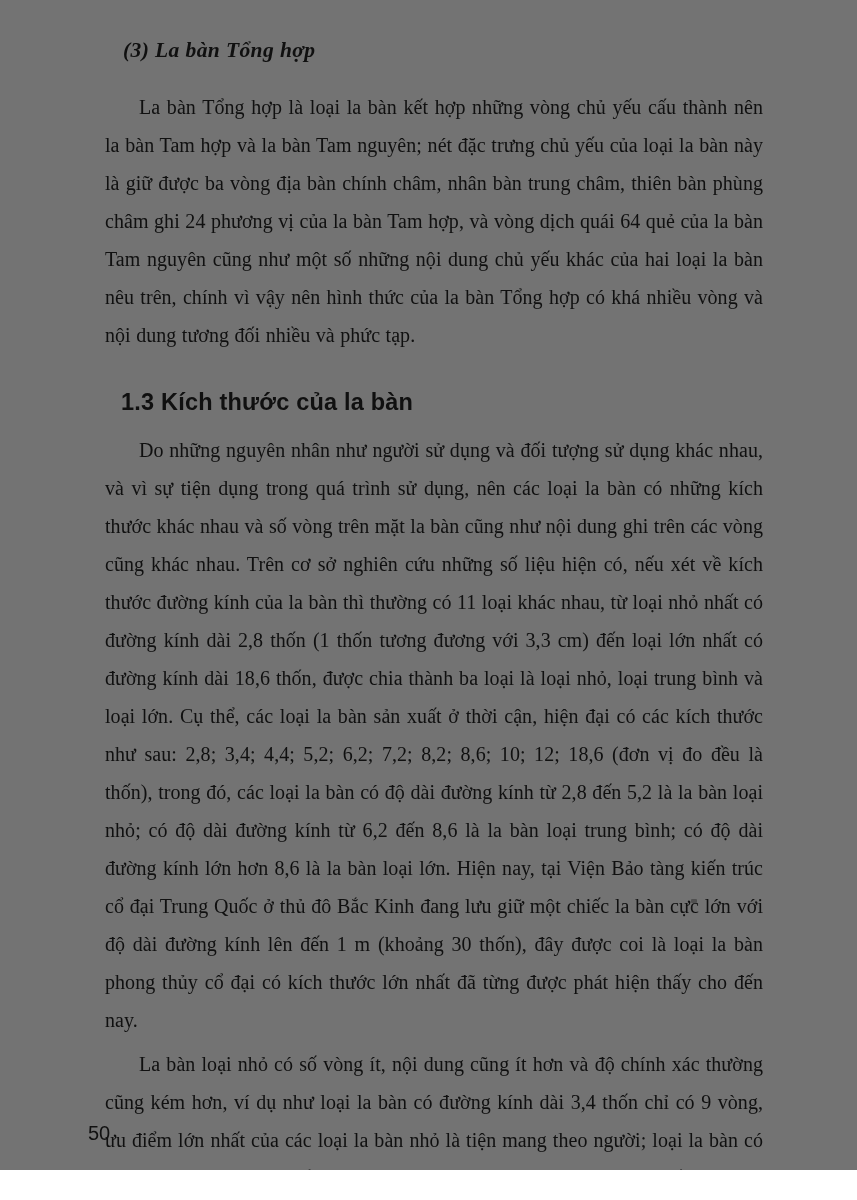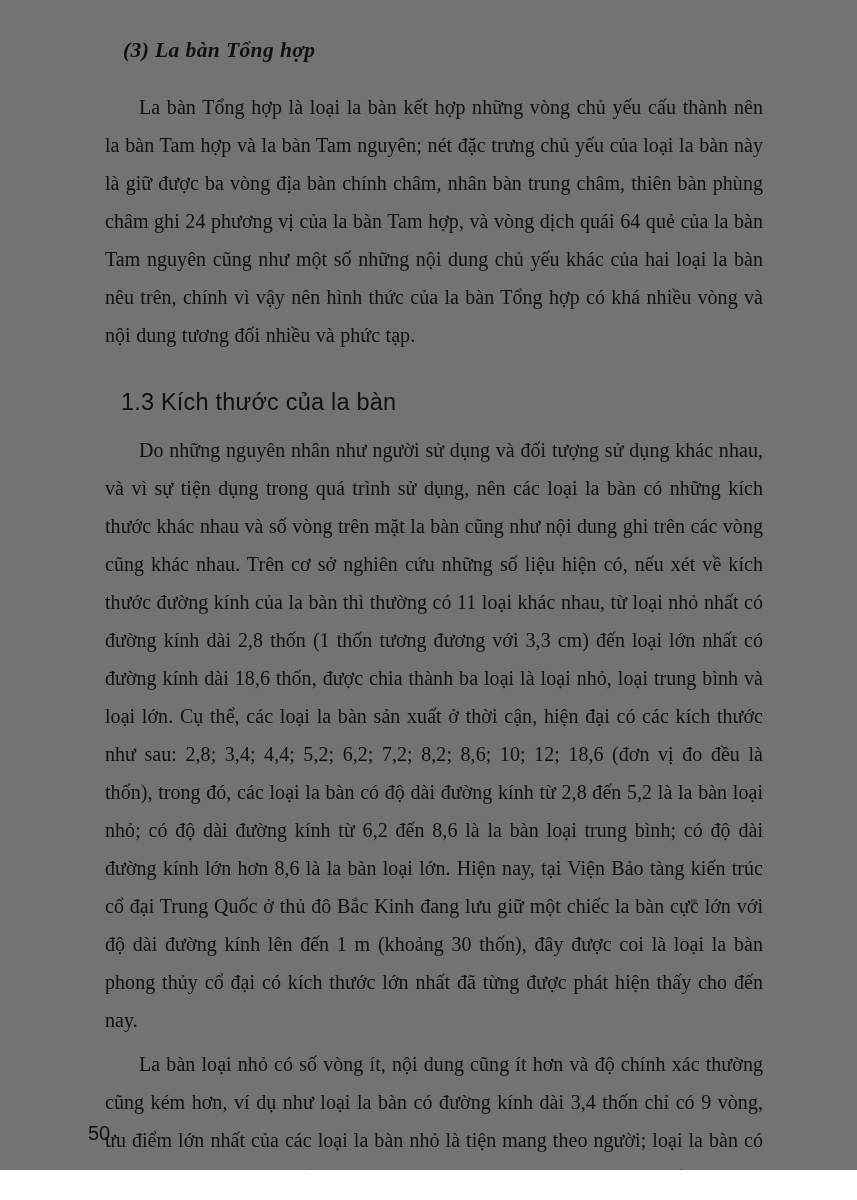--- a/index.html
+++ b/index.html
@@ -27,21 +27,21 @@
     font-weight: bold;
     font-style: italic;
     font-size: 21.5px;
     letter-spacing: 0.4px;
     margin: 0 0 24px 18px;
     line-height: 1.2;
     white-space: nowrap;
   }
   .section-heading {
     font-family: "Liberation Sans", "DejaVu Sans", sans-serif;
-    font-weight: normal;
+    font-weight: bold;
     font-size: 23.5px;
     letter-spacing: 0.2px;
     margin: 0 0 14px 16px;
     line-height: 1.25;
   }
   p.body-par {
     margin: 0;
     font-size: 20px;
     line-height: 38px;
     text-align: justify;

